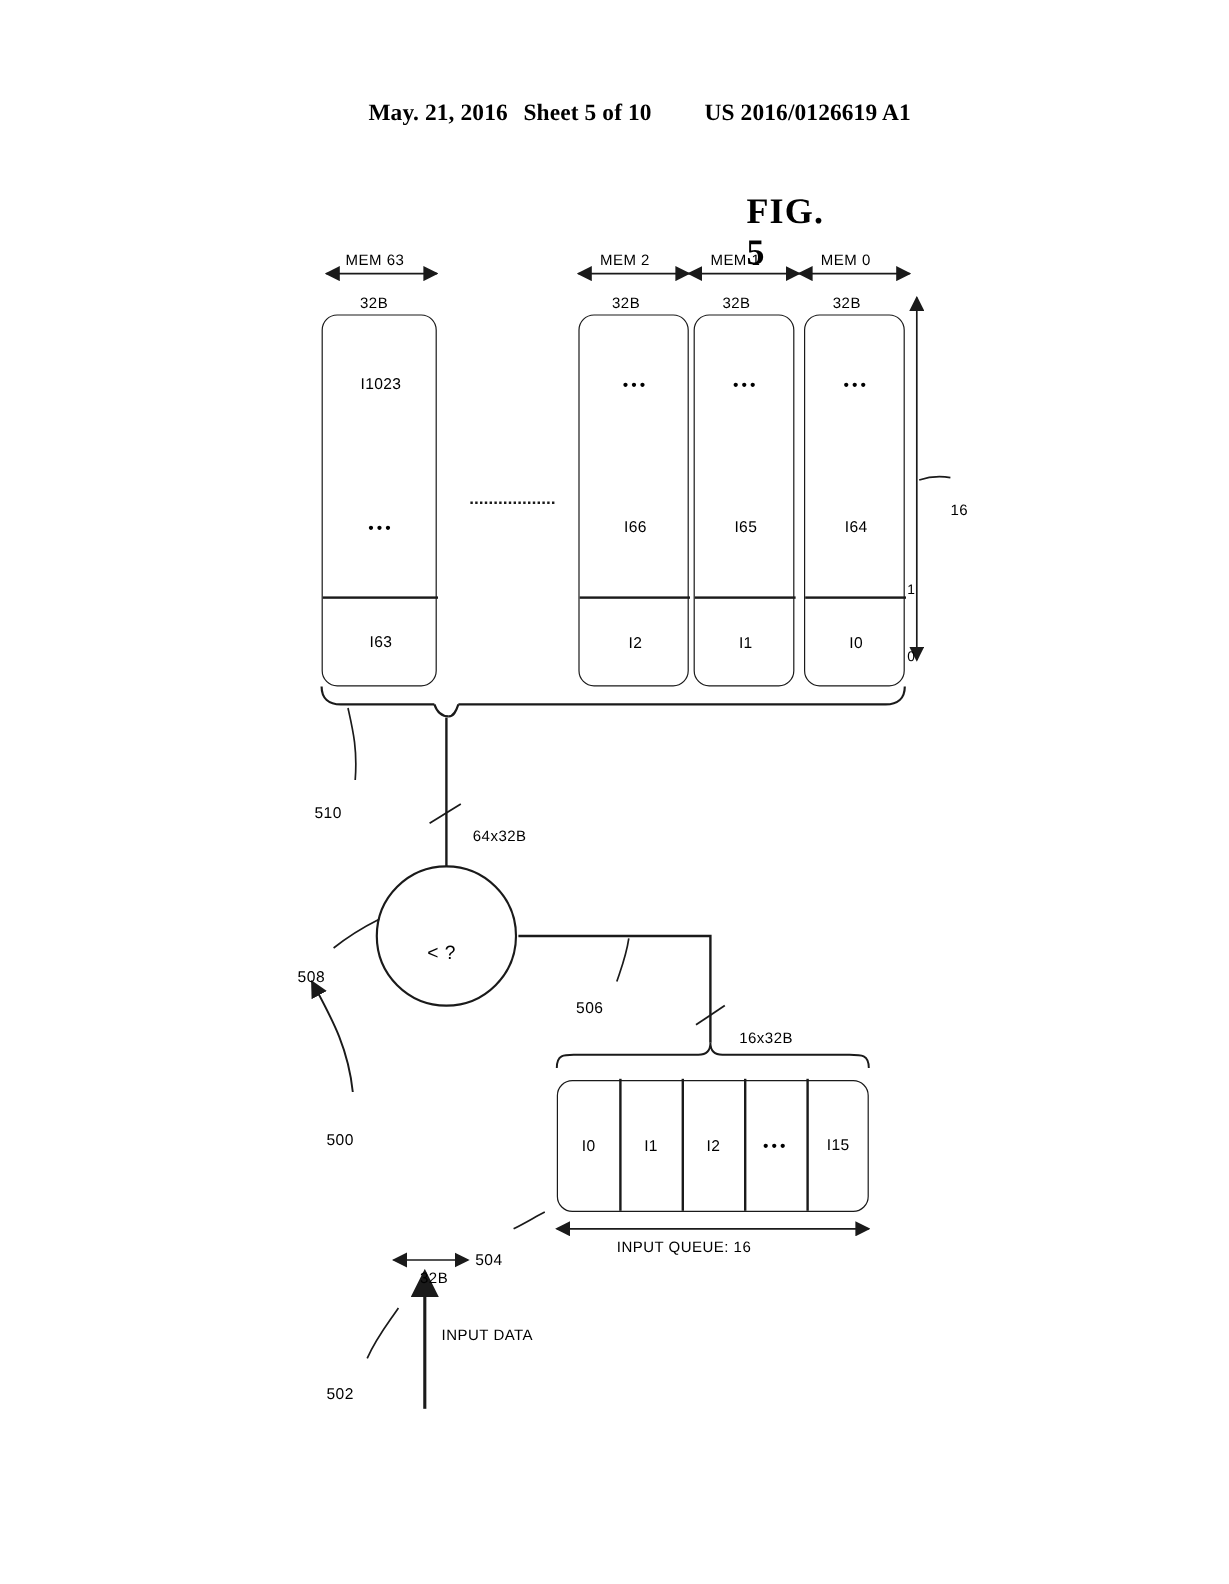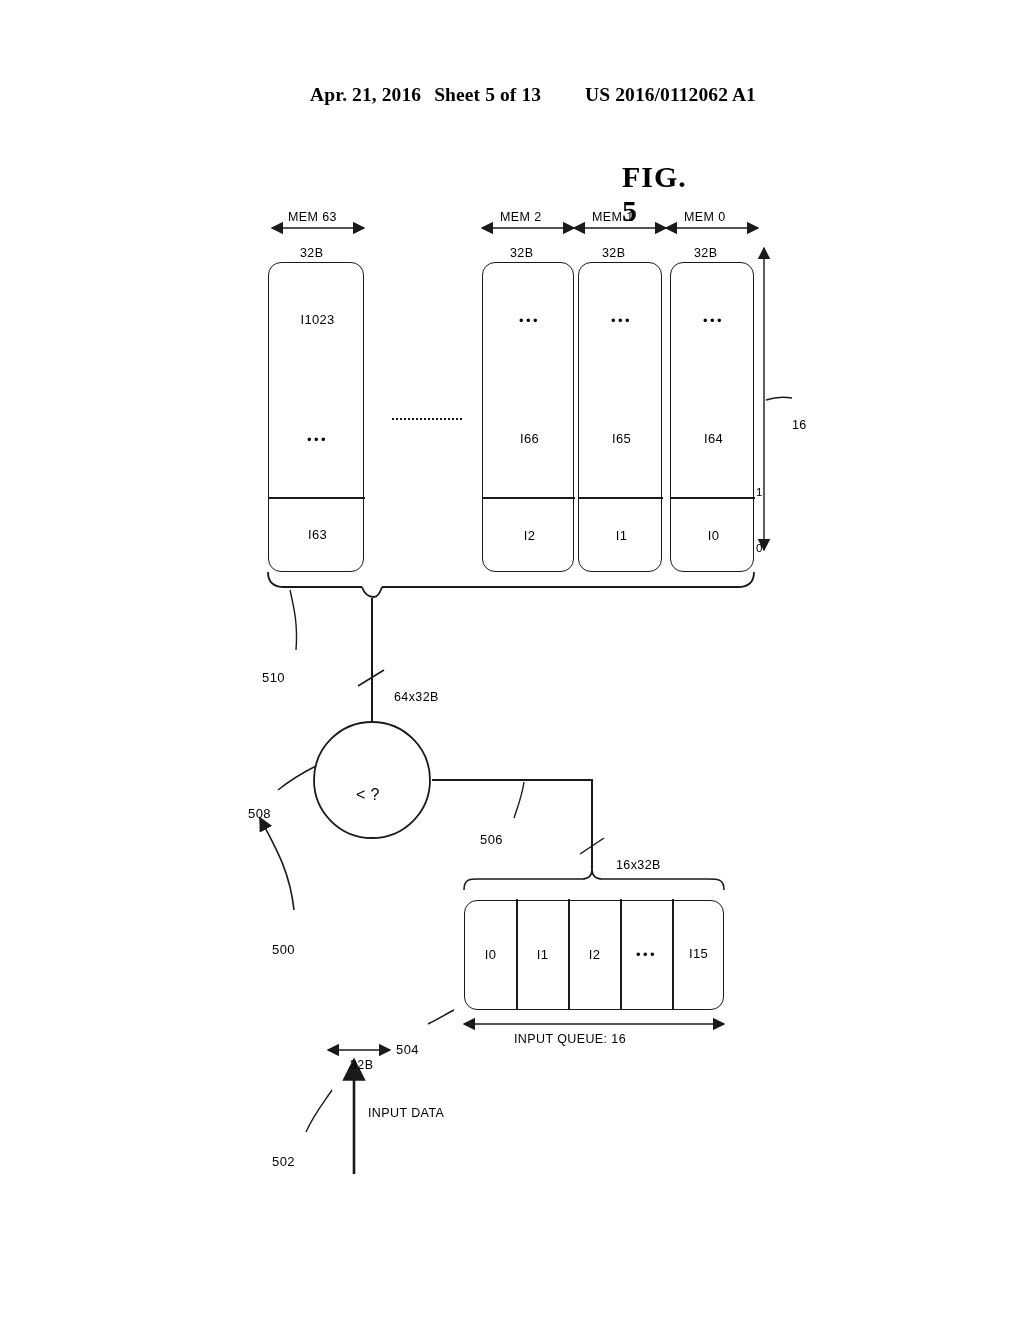--- a/index.html
+++ b/index.html
@@ -56,25 +56,25 @@
     position:absolute;font-family:"Liberation Serif",serif;font-weight:bold;
     font-size:30px;letter-spacing:1px;
   }
   svg.ink{position:absolute;left:0;top:0;width:1100px;height:560px;overflow:visible;}
 </style>
 </head>
 <body>
 
 <div id="pub-header">
   <span class="gap-a"></span>
-  <span class="seg">Apr. 21, 2016</span>
+  <span class="seg">May. 21, 2016</span>
   <span class="gap-b"></span>
-  <span class="seg">Sheet 5 of 13</span>
+  <span class="seg">Sheet 5 of 10</span>
   <span class="gap-c"></span>
-  <span class="seg">US 2016/0112062 A1</span>
+  <span class="seg">US 2016/0126619 A1</span>
 </div>
 
 <div id="figure-canvas">
   <div id="drawing">
 
     <svg class="ink" viewBox="0 0 1100 560">
       <defs>
         <marker id="ah" markerWidth="9" markerHeight="9" refX="8" refY="4.5" orient="auto">
           <path d="M0,0 L9,4.5 L0,9 z" fill="#1a1a1a"></path>
         </marker>

